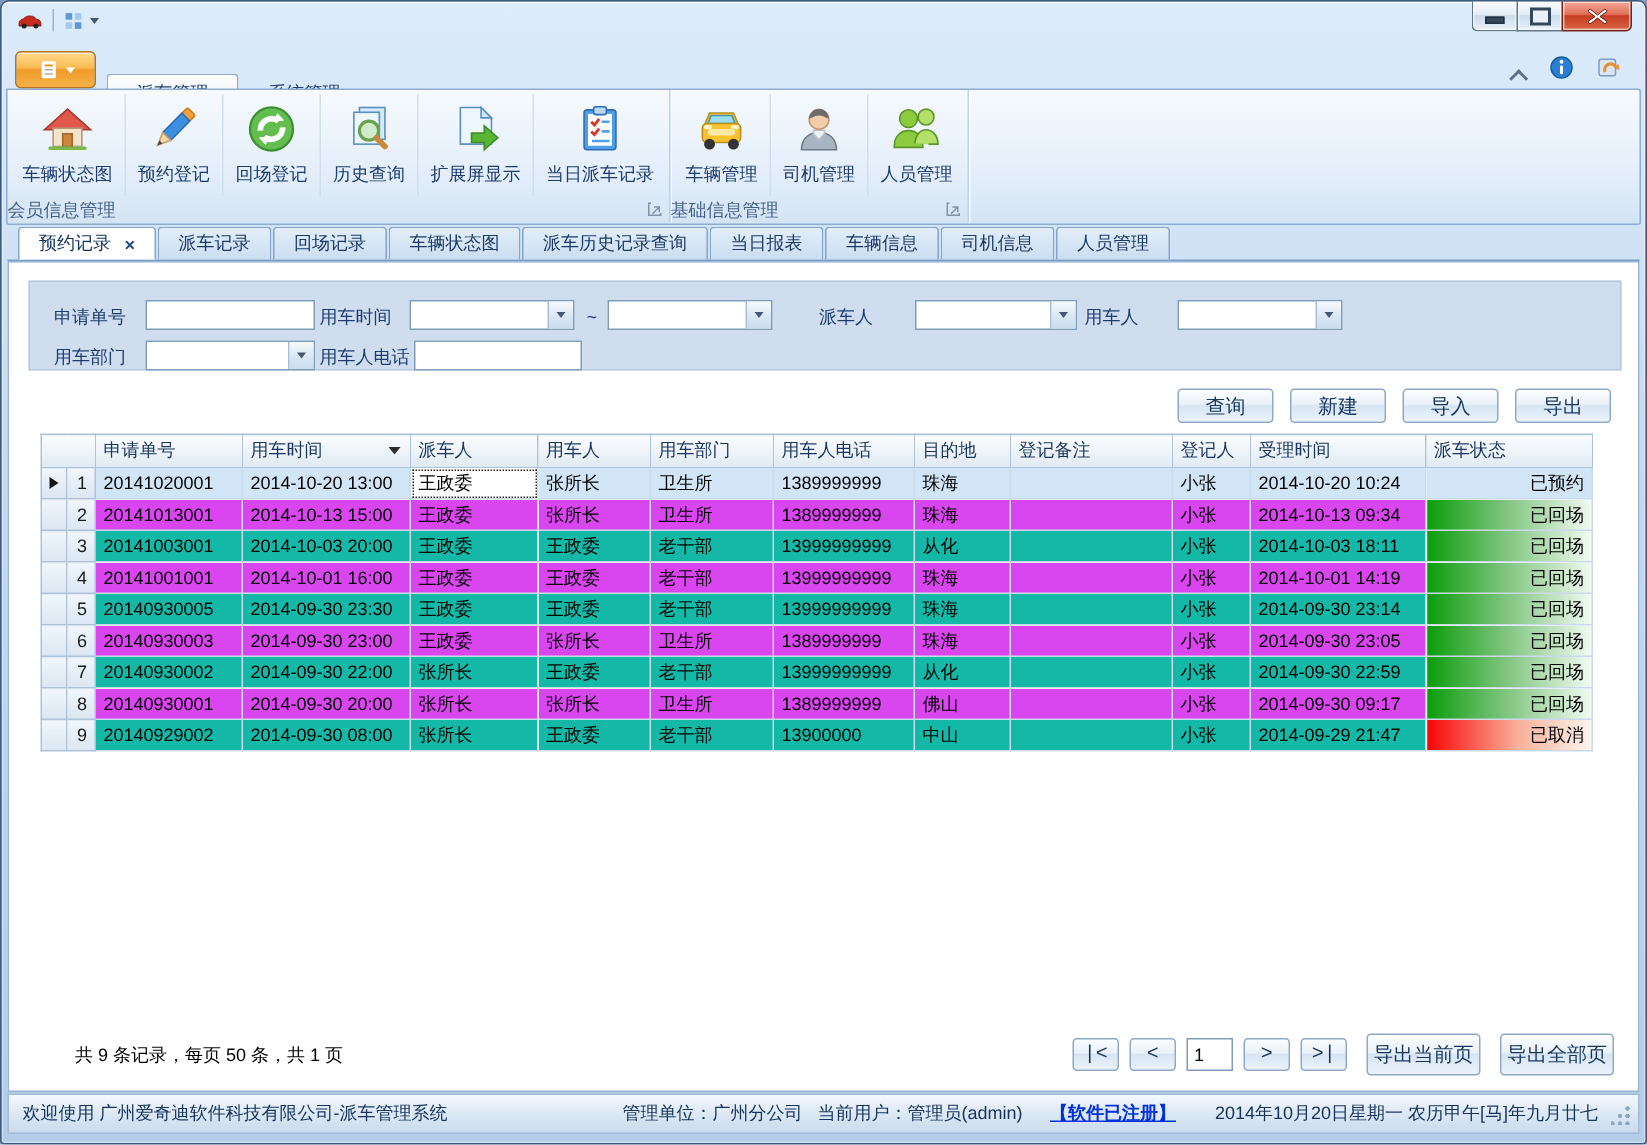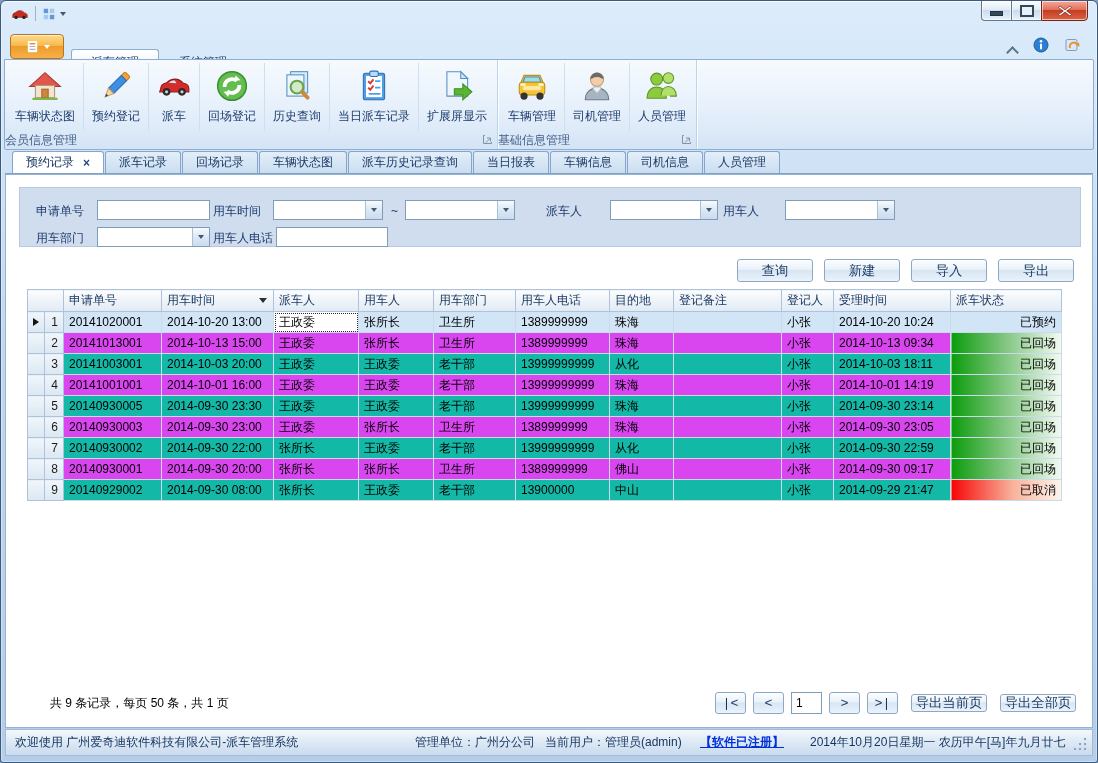--- a/index.html
+++ b/index.html
@@ -48,21 +48,21 @@
   
   .content{position:absolute;left:4px;right:4px;top:173px;height:554px;background:#fff;border:1px solid #96b3d3;box-sizing:border-box}
   .filterpanel{position:absolute;left:13px;top:12px;width:1062px;height:60px;background:#cfddee;border:1px solid #b6c9e0;box-sizing:border-box}
   .f-label{position:absolute;color:#1e3c6e;line-height:20px;white-space:nowrap}
   .f-ctrl{position:absolute;height:20px;background:#fff;border:1px solid #7f9db9;box-sizing:border-box;display:flex}
   .f-ctrl input{flex:1;border:none;outline:none;min-width:0;font:inherit;padding:0 3px;background:transparent}
   .cbtn{margin-left:auto;width:16px;border-left:1px solid #aabfd6;background:linear-gradient(#f6fafd,#dbe8f5 50%,#cbdcee);display:flex;align-items:center;justify-content:center}
   .cbtn .caret{margin-left:0}
   .btn{height:23px;box-sizing:border-box;border:1px solid #8ca8c5;border-radius:3px;background:linear-gradient(#fdfeff,#e9f1f9 45%,#d7e5f3 50%,#ebf3fb);color:#17355e;display:flex;align-items:center;justify-content:center;white-space:nowrap;cursor:default}
   .actions{position:absolute;right:18px;top:84px;display:flex;gap:11px}
-  .actions .btn{width:76px}
+  .actions .btn{width:64px}
   
   .grid{position:absolute;left:21px;top:114px}
   .grid table{border-collapse:collapse;table-layout:fixed}
   .grid th,.grid td{overflow:hidden;white-space:nowrap;box-sizing:border-box}
   .grid th{height:22px;background:linear-gradient(#fcfdfe,#e0eaf4);border:1px solid #aec3d9;color:#17355e;font-weight:normal;text-align:left;padding:0 5px;position:relative}
   .grid td{height:21px;border:1px solid #c9daea;padding:0 5px;color:#000}
   td.ind,td.num{background:linear-gradient(#f0f6fb,#dbe7f2);border-color:#aec3d9}
   td.num{text-align:right;padding-right:5px;color:#1b1b1b}
   tr.cream td.c{background:#14b8a6}
   tr.cyan td.c{background:#d946ef}
@@ -72,21 +72,21 @@
   td.st-cancelled{background:linear-gradient(90deg,#f70505,#f8b09a 55%,#fdf5ee 100%)}
   td.focuscell{background:#fff !important;outline:1px dotted #2b2b2b;outline-offset:-2px}
   .arrow-r{width:0;height:0;border-left:6px solid #141414;border-top:4px solid transparent;border-bottom:4px solid transparent}
   .hdr-caret{position:absolute;right:6px;top:8px;width:0;height:0;border-left:4px solid transparent;border-right:4px solid transparent;border-top:5px solid #2e2e2e}
   
   .footerbar{position:absolute;left:21px;right:16px;bottom:12px;height:24px;display:flex;align-items:center}
   .summary{margin-left:23px;color:#000}
   .pager{margin-left:auto;display:flex;gap:7px;align-items:center}
   .pbtn{width:31px;height:22px;font-family:"Liberation Mono","DejaVu Sans Mono",monospace;color:#17355e}
   .pinput{width:31px;height:22px;box-sizing:border-box;border:1px solid #7f9db9;font:inherit;padding:0 4px;outline:none}
-  .pexport{width:76px;height:18px;margin-left:6px}
+  .pexport{width:76px;height:28px;margin-left:6px}
   
   .statusbar{position:absolute;left:4px;right:4px;top:728px;height:27px;background:linear-gradient(#f3f8fd,#dde9f5 48%,#c9dbee);border:1px solid #a3bbd4;box-sizing:border-box;display:flex;align-items:center;color:#14325c}
   .sb-welcome{margin-left:9px;width:400px}
   .sb-unit{width:130px}
   .sb-user{width:155px}
   .sb-license{width:110px;color:#0030d8;text-decoration:underline;font-weight:bold;cursor:pointer}
   .sb-date{flex:1;white-space:nowrap}
   .grip{width:14px;height:14px;margin-right:4px;background:
     radial-gradient(circle at 11px 3px,#8ea6bf 1.3px,transparent 1.6px),
     radial-gradient(circle at 11px 8px,#8ea6bf 1.3px,transparent 1.6px),
@@ -187,78 +187,65 @@
                   <path d="M12.5 22.5 L16 30.5 L19.5 22.5 Z" fill="#f6d7a8" stroke="#c9a06a"></path>
                   <path d="M14.7 27.6 L16 30.5 L17.3 27.6 Z" fill="#444"></path>
                 </g>
               </svg>
             </span>
             <span class="rlabel">预约登记</span>
           </div>
           <div class="rbtn">
             <span class="ricon">
               <svg viewBox="0 0 32 32">
-                <path d="M3.5 18.5 C3.5 14.5 7 13.5 9 13 C12 10 14 9.5 17 9.5 C21 9.5 23 11.5 25 13.5 C28 14 30 15.5 30 18.5 L30 21.5 L2.5 21.5 Z" fill="#d62b2b" stroke="#8f1c1c"></path>
-                <path d="M11 13 C13 11 15 10.8 16.8 10.8 L18.3 13.3 Z" fill="#cfe7f5"></path>
-                <circle cx="9" cy="21.5" r="3.6" fill="#2b2b2b"></circle>
-                <circle cx="9" cy="21.5" r="1.5" fill="#cfcfcf"></circle>
-                <circle cx="23.5" cy="21.5" r="3.6" fill="#2b2b2b"></circle>
-                <circle cx="23.5" cy="21.5" r="1.5" fill="#cfcfcf"></circle>
-              </svg>
-            </span>
-            <span class="rlabel">派车</span>
-          </div>
-          <div class="rbtn">
-            <span class="ricon">
-              <svg viewBox="0 0 32 32">
                 <circle cx="16" cy="16" r="13.5" fill="#63bd4f"></circle>
                 <circle cx="16" cy="16" r="13.5" fill="none" stroke="#3c8f2f" stroke-width="1.4"></circle>
                 <path d="M9 17 a7.2 7.2 0 0 1 11.5-6" fill="none" stroke="#fff" stroke-width="3.6"></path>
                 <path d="M23 15 a7.2 7.2 0 0 1 -11.5 6" fill="none" stroke="#fff" stroke-width="3.6"></path>
                 <path d="M19.6 6 L24 10.6 L17.6 11.4 Z" fill="#fff"></path>
                 <path d="M12.4 26 L8 21.4 L14.4 20.6 Z" fill="#fff"></path>
               </svg>
             </span>
             <span class="rlabel">回场登记</span>
           </div>
           <div class="rbtn">
             <span class="ricon">
               <svg viewBox="0 0 32 32">
                 <rect x="10" y="2.5" width="16" height="20" fill="#d6ebfa" stroke="#5a8fc0"></rect>
                 <rect x="6.5" y="5.5" width="16" height="20" fill="#ecf6fd" stroke="#5a8fc0"></rect>
                 <circle cx="16" cy="17" r="6" fill="rgba(186,224,160,.55)" stroke="#6aa34d" stroke-width="2"></circle>
                 <line x1="20.6" y1="21.6" x2="26" y2="27" stroke="#c98b3a" stroke-width="3.6" stroke-linecap="round"></line>
               </svg>
             </span>
             <span class="rlabel">历史查询</span>
+          </div>
+          <div class="rbtn">
+            <span class="ricon">
+              <svg viewBox="0 0 32 32">
+                <path d="M6.5 2.5 h13 l6.5 6.5 v16.5 h-19.5 Z" fill="#eef7fd" stroke="#5a8fc0"></path>
+                <path d="M19.5 2.5 l6.5 6.5 h-6.5 Z" fill="#cfe4f4" stroke="#5a8fc0"></path>
+                <path d="M13.5 18.5 h8 v-4.5 l8.5 7.5 -8.5 7.5 v-4.5 h-8 Z" fill="#58b633" stroke="#3c8f22"></path>
+              </svg>
+            </span>
+            <span class="rlabel">扩展屏显示</span>
           </div>
           <div class="rbtn">
             <span class="ricon">
               <svg viewBox="0 0 32 32">
                 <rect x="6" y="4" width="20" height="25" rx="2" fill="#4f9ee8" stroke="#2d6eb3"></rect>
                 <rect x="8.5" y="6.5" width="15" height="20" fill="#fff"></rect>
                 <rect x="12" y="2" width="8" height="5" rx="1.5" fill="#bcd8f2" stroke="#2d6eb3"></rect>
                 <path d="M10.5 11.5 l2 2 3-3.8" stroke="#d43a2f" stroke-width="1.8" fill="none"></path>
                 <line x1="17" y1="11.5" x2="22" y2="11.5" stroke="#4f9ee8" stroke-width="1.6"></line>
                 <path d="M10.5 17.5 l2 2 3-3.8" stroke="#d43a2f" stroke-width="1.8" fill="none"></path>
                 <line x1="17" y1="17.5" x2="22" y2="17.5" stroke="#4f9ee8" stroke-width="1.6"></line>
                 <line x1="11" y1="23.5" x2="22" y2="23.5" stroke="#4f9ee8" stroke-width="1.6"></line>
               </svg>
             </span>
             <span class="rlabel">当日派车记录</span>
-          </div>
-          <div class="rbtn">
-            <span class="ricon">
-              <svg viewBox="0 0 32 32">
-                <path d="M6.5 2.5 h13 l6.5 6.5 v16.5 h-19.5 Z" fill="#eef7fd" stroke="#5a8fc0"></path>
-                <path d="M19.5 2.5 l6.5 6.5 h-6.5 Z" fill="#cfe4f4" stroke="#5a8fc0"></path>
-                <path d="M13.5 18.5 h8 v-4.5 l8.5 7.5 -8.5 7.5 v-4.5 h-8 Z" fill="#58b633" stroke="#3c8f22"></path>
-              </svg>
-            </span>
-            <span class="rlabel">扩展屏显示</span>
           </div>
         </div>
         <div class="rcaption">
           <span>会员信息管理</span>
           <span class="launcher"><svg viewBox="0 0 11 11">
               <path d="M3 1.5 h-1.5 v8 h8 v-1.5" fill="none" stroke="#6d7f97"></path>
               <path d="M5 4 h3.5 v3.5 M8.5 4 l-4.5 4.5" stroke="#6d7f97" fill="none"></path>
             </svg></span>
         </div>
       </div>

